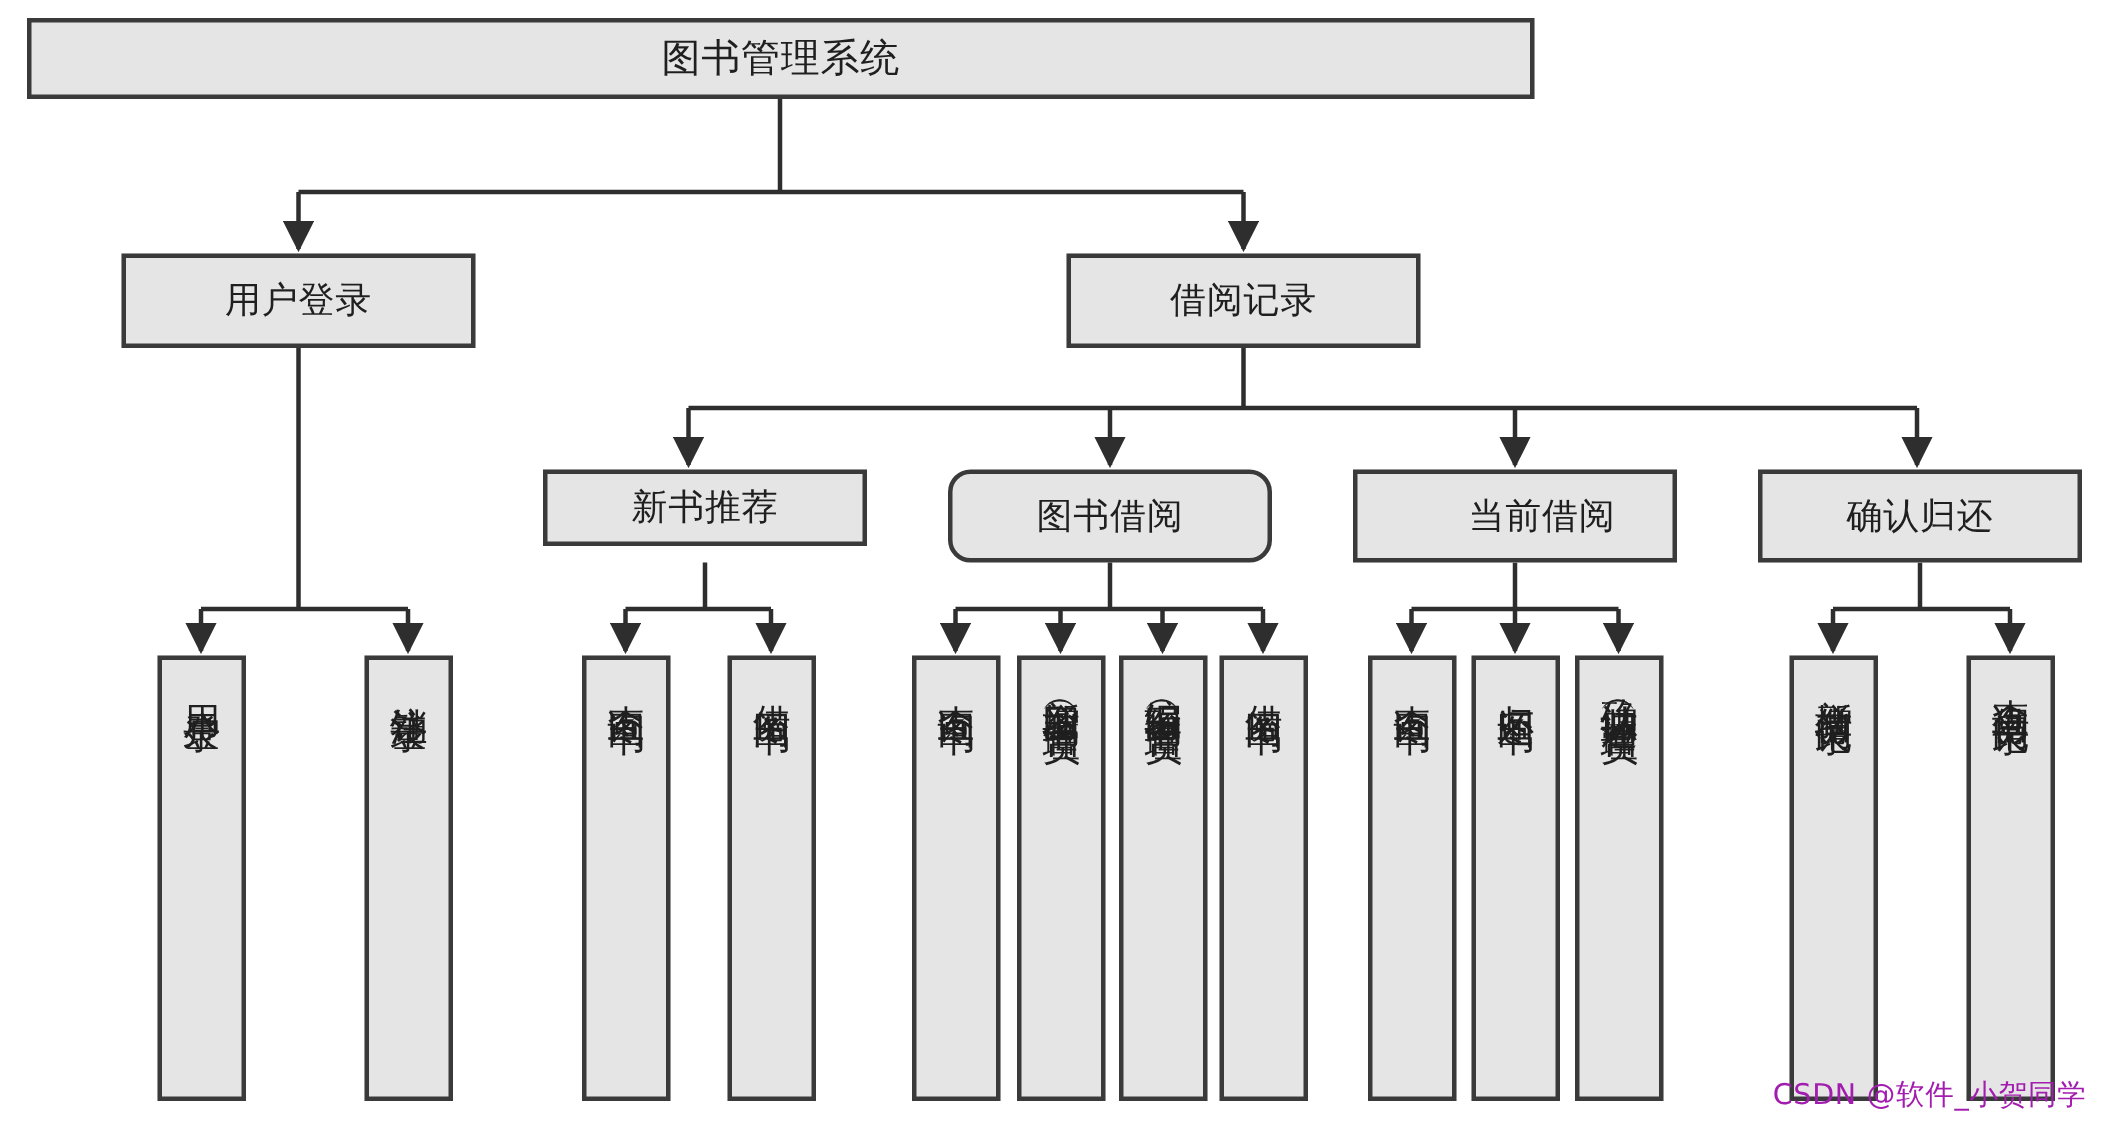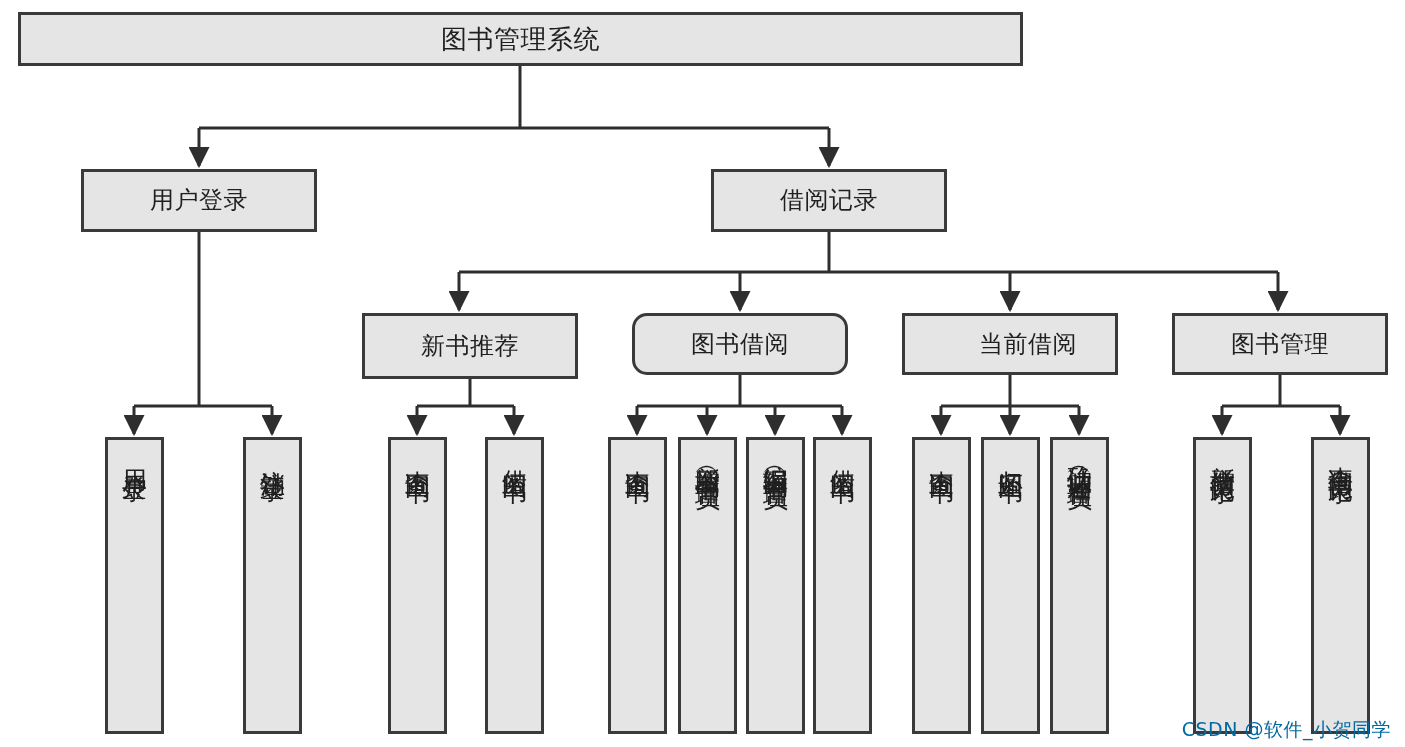--- a/index.html
+++ b/index.html
@@ -57,21 +57,21 @@
     margin-top:6px;
   }
   .node.leaf.tall .label{
     margin-top:2px;
   }
   .watermark{
     position:absolute;
     right:14px;
     bottom:4px;
     font-size:19px;
-    color:#0369a1;
+    color:#a21caf;
     letter-spacing:0.5px;
     z-index:5;
     white-space:nowrap;
     user-select:none;
   }
 </style>
 </head>
 <body>
 
 <div id="canvas">
@@ -133,34 +133,34 @@
   </div>
 
   <div class="node lvl2" style="left:81px; top:169px; width:236px; height:63px;">
     <span class="label">用户登录</span>
   </div>
 
   <div class="node lvl2" style="left:711px; top:169px; width:236px; height:63px;">
     <span class="label">借阅记录</span>
   </div>
 
-  <div class="node lvl3" style="left:362px; top:313px; width:216px; height:66px;">
+  <div class="node lvl3" style="left:362px; top:313px; width:216px; height:51px;">
     <span class="label">新书推荐</span>
   </div>
 
   <div class="node lvl3" style="left:632px; top:313px; width:216px; height:62px;border-radius:15px;">
     <span class="label">图书借阅</span>
   </div>
 
   <div class="node lvl3" style="left:902px; top:313px; width:216px; height:62px;padding-left:36px;">
     <span class="label">当前借阅</span>
   </div>
 
   <div class="node lvl3" style="left:1172px; top:313px; width:216px; height:62px;">
-    <span class="label">图书管理</span>
+    <span class="label">确认归还</span>
   </div>
 
   <div class="node leaf" style="left:105px; top:437px; width:59px; height:297px;">
     <span class="label">用户登录</span>
   </div>
   <div class="node leaf" style="left:243px; top:437px; width:59px; height:297px;">
     <span class="label">注销登录</span>
   </div>
 
   <div class="node leaf" style="left:388px; top:437px; width:59px; height:297px;">

